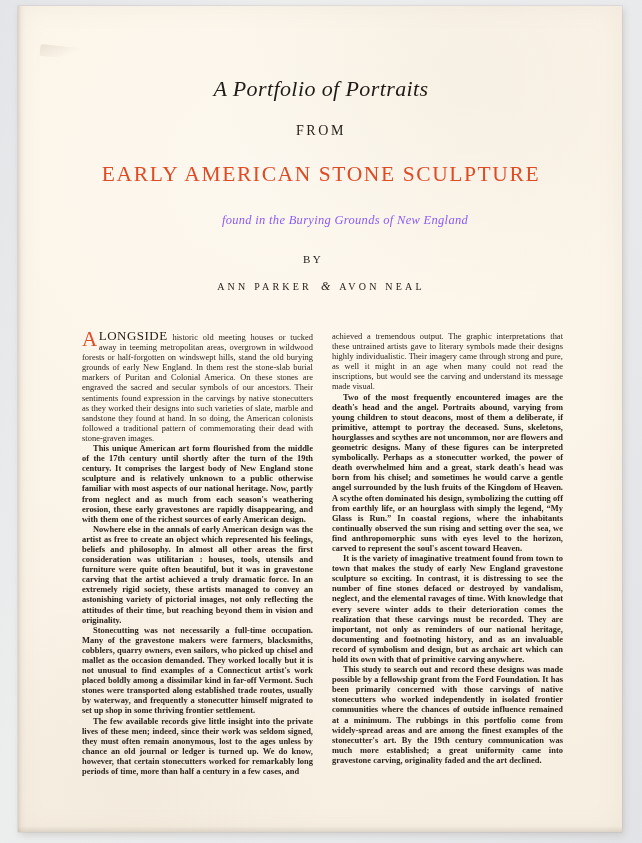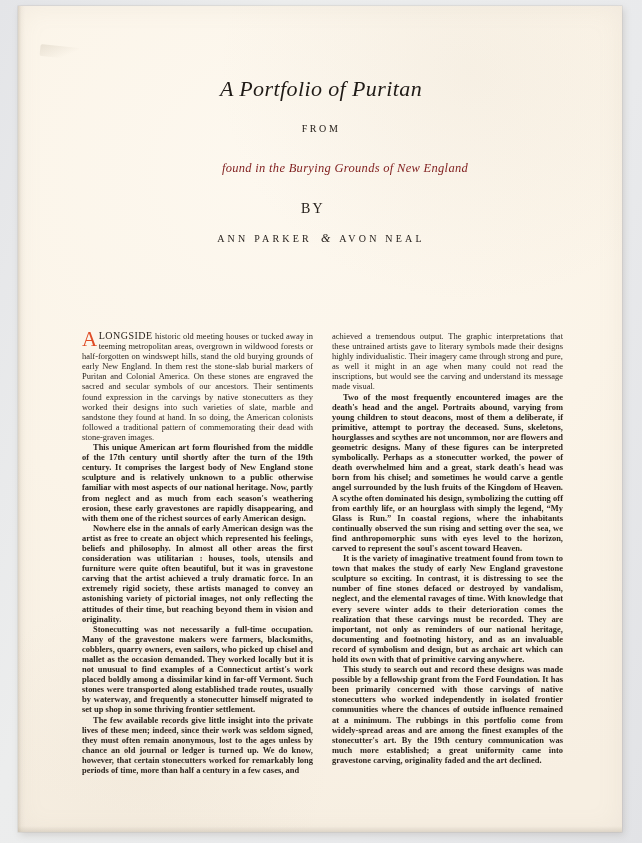--- a/index.html
+++ b/index.html
@@ -79,45 +79,45 @@
     font-style: italic;
     font-size: 22px;
     letter-spacing: 0.4px;
     color: #201b17;
     line-height: 1;
     margin: 0;
     font-weight: 400;
   }
   .from-label {
     margin: 23px 0 0 0;
-    font-size: 10px;
+    font-size: 14px;
     letter-spacing: 2.6px;
     color: #27211c;
     text-transform: uppercase;
   }
   .stone-title {
     margin: 25px 0 0 0;
     font-size: 21.5px;
     letter-spacing: 1.6px;
     color: #df4b25;
     font-weight: 400;
     text-transform: uppercase;
     line-height: 1;
   }
   .sub-title {
     margin: 27px 0 0 0;
     font-style: italic;
     font-size: 12.5px;
     letter-spacing: 0.3px;
-    color: #7f1d1d;
+    color: #8b5cf6;
     padding-left: 48px;
   }
   .by-label {
     margin: 25px 16px 0 0;
-    font-size: 14px;
+    font-size: 11px;
     letter-spacing: 2.4px;
     color: #27211c;
     text-transform: uppercase;
   }
   .authors {
     margin: 14px 0 0 0;
     font-size: 10px;
     letter-spacing: 3.2px;
     color: #231d19;
     text-transform: uppercase;
@@ -160,40 +160,41 @@
   
   .dropcap {
     float: left;
     font-size: 21px;
     line-height: 17px;
     padding: 0 1.5px 0 0;
     color: #df4b25;
     font-family: "Liberation Serif", "DejaVu Serif", serif;
   }
   .smallcaps {
-    font-size: 10px;
+    font-size: 13px;
     letter-spacing: 0.5px;
     text-transform: uppercase;
   }
 </style>
 </head>
 <body>
 
 <div class="backdrop"></div>
 
 <div class="sheet">
   <div class="sheet-edge-left"></div>
   <div class="sheet-edge-bottom"></div>
   <div class="sheet-corner-mark"></div>
   <div class="sheet-texture"></div>
 </div>
 
 <div class="titleblock">
-  <h1 class="main-title">A Portfolio of Puritan</h1>
+  <h1 class="main-title">A Portfolio of Portraits</h1>
   <div class="from-label">FROM</div>
+  <div class="stone-title">EARLY AMERICAN STONE SCULPTURE</div>
   <div class="sub-title">found in the Burying Grounds of New England</div>
   <div class="by-label">BY</div>
   <div class="authors">
     <span>ANN PARKER</span><span class="amp">&amp;</span><span>AVON NEAL</span>
   </div>
 </div>
 
 <div class="columns">
 
   <div class="col">

